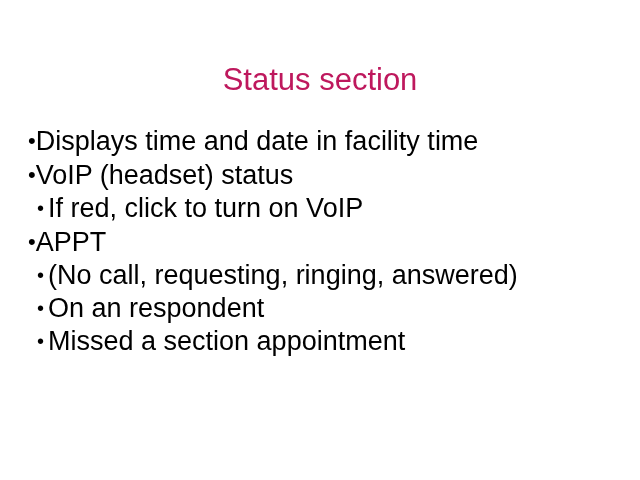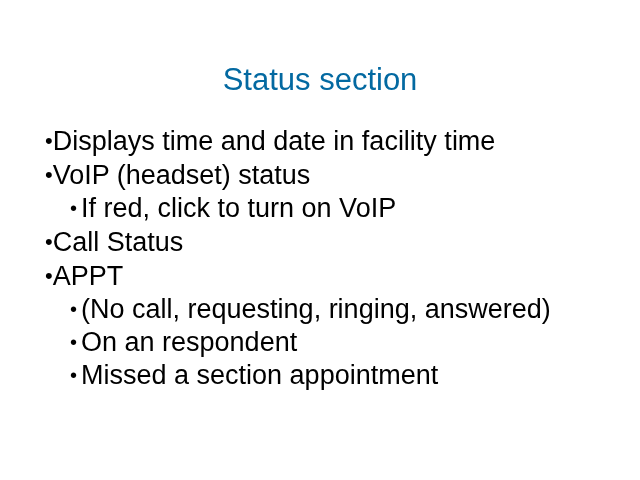--- a/index.html
+++ b/index.html
@@ -26,21 +26,21 @@
   
   .slide-title {
     position: absolute;
     left: 0;
     top: 40px;
     width: 640px;
     text-align: center;
     font-size: 31px;
     line-height: 38px;
     font-weight: normal;
-    color: #0369a1;
+    color: #be185d;
     white-space: nowrap;
   }
 
   
   .slide-body {
     position: absolute;
     left: 0;
     top: 124px;
     width: 640px;
   }
@@ -50,31 +50,31 @@
     font-size: 27px;
     line-height: 33px;
     font-weight: normal;
     color: #000000;
     white-space: nowrap;
     letter-spacing: 0px;
   }
 
   
   .bullet-line.level-1 {
-    padding-left: 45px;
+    padding-left: 28px;
   }
   .bullet-line.level-1 .bullet-glyph {
     font-size: 22px;
     vertical-align: 2px;
     margin-right: 0px;
   }
 
   
   .bullet-line.level-2 {
-    padding-left: 70px;
+    padding-left: 37px;
   }
   .bullet-line.level-2 .bullet-glyph {
     font-size: 20px;
     vertical-align: 2px;
     margin-right: 4px;
   }
 
   .bullet-glyph {
     display: inline-block;
   }
@@ -88,20 +88,19 @@
 
 <div class="slide">
 
   <h1 class="slide-title">Status section</h1>
 
   <div class="slide-body">
 
   <div class="bullet-line level-1"><span class="bullet-glyph">•</span><span class="bullet-text">Displays time and date in facility time</span></div>
       <div class="bullet-line level-1"><span class="bullet-glyph">•</span><span class="bullet-text">VoIP (headset) status</span></div>
       <div class="bullet-line level-2"><span class="bullet-glyph">•</span><span class="bullet-text">If red, click to turn on VoIP</span></div>
-      <div class="bullet-line level-1"><span class="bullet-glyph">•</span><span class="bullet-text">Call Status</span></div>
       <div class="bullet-line level-1"><span class="bullet-glyph">•</span><span class="bullet-text">APPT</span></div>
       <div class="bullet-line level-2"><span class="bullet-glyph">•</span><span class="bullet-text">(No call, requesting, ringing, answered)</span></div>
       <div class="bullet-line level-2"><span class="bullet-glyph">•</span><span class="bullet-text">On an respondent</span></div>
       <div class="bullet-line level-2"><span class="bullet-glyph">•</span><span class="bullet-text">Missed a section appointment</span></div>
     </div>
 
 </div>
 
 </body></html>

